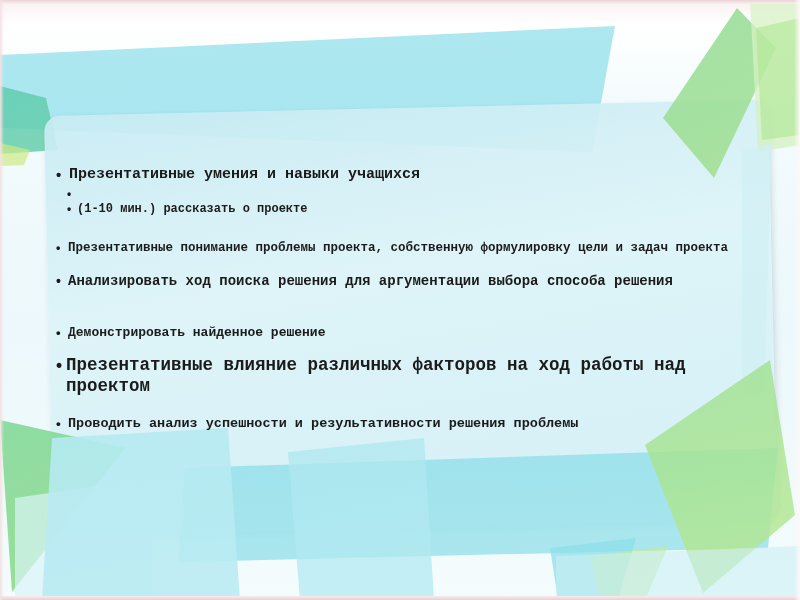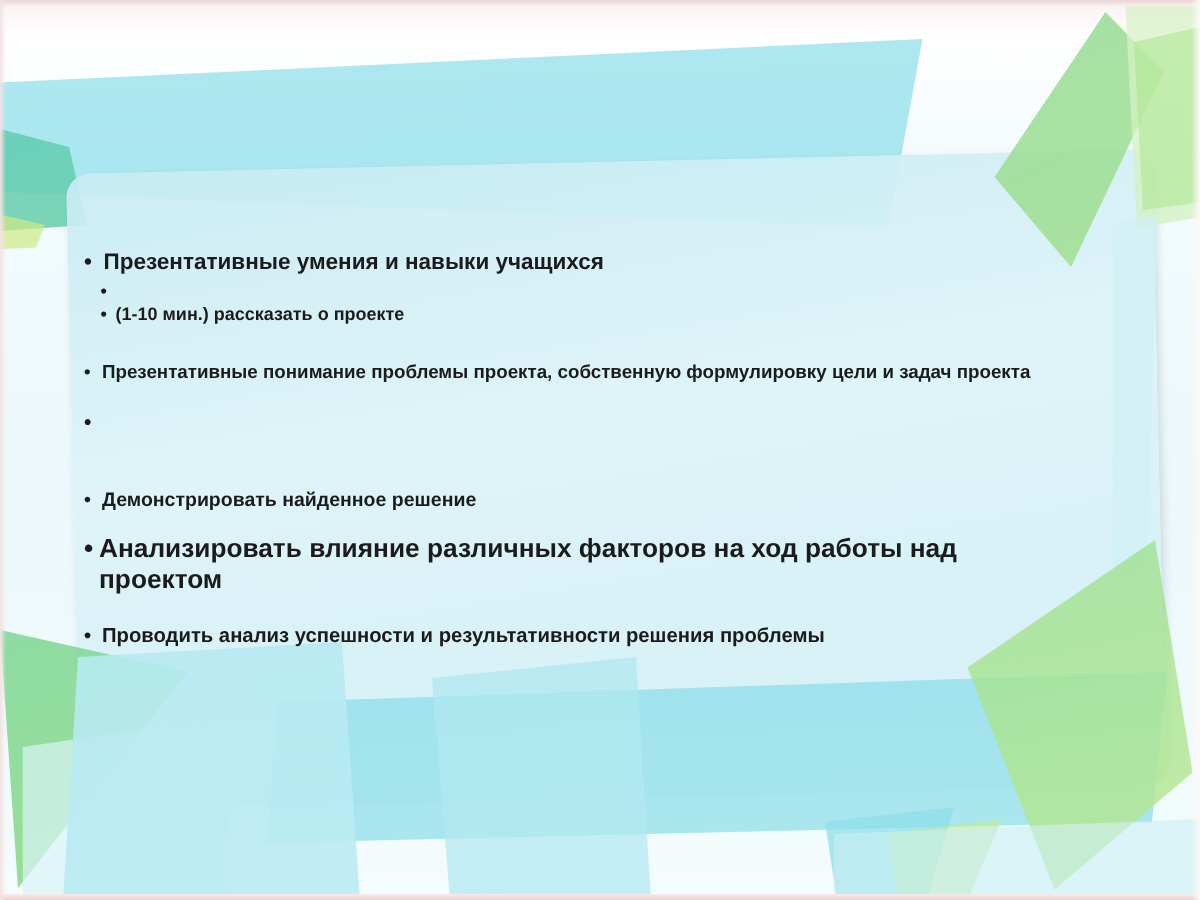--- a/index.html
+++ b/index.html
@@ -46,21 +46,21 @@
   .br-pale{background:#c9eef4;clip-path:polygon(556px 556px,800px 546px,800px 600px,556px 600px);opacity:.6;}
   
   .edge-top{position:absolute;left:0;top:0;width:800px;height:4px;background:linear-gradient(180deg,#eBd3d5,#f9efef);}
   .edge-bottom{position:absolute;left:0;top:596px;width:800px;height:4px;background:linear-gradient(0deg,#e9cfd1,#f7ecec);}
   .edge-left{position:absolute;left:0;top:0;width:4px;height:600px;background:linear-gradient(90deg,#f3e2e3,rgba(255,255,255,0));}
   .edge-right{position:absolute;left:794px;top:0;width:6px;height:600px;background:linear-gradient(270deg,#fdf8f8,rgba(255,255,255,0));}
   
   .content{position:absolute;left:56px;top:166px;width:714px;z-index:10;color:#1b1b1b;}
   .row{display:flex;align-items:flex-start;font-weight:700;line-height:1.2;color:#1b1b1b;}
   .dot{flex:0 0 auto;}
-  .txt{flex:0 1 auto;}
+  .txt{flex:0 1 auto;font-family:Liberation Mono, monospace;}
   .b0{font-size:15px;}          .b0 .dot{width:13px;}
   .b1{font-size:12px;padding-left:11px;margin-top:3px;}  .b1 .dot{width:10px;}
   .b2{font-size:12px;padding-left:11px;margin-top:1px;}  .b2 .dot{width:10px;}
   .b3{font-size:12.5px;margin-top:24px;} .b3 .dot{width:12px;}
   .b4{font-size:14px;margin-top:17px;}   .b4 .dot{width:12px;}
   .b5{font-size:13px;margin-top:35px;}   .b5 .dot{width:12px;}
   .b6{font-size:17.5px;margin-top:15px;} .b6 .dot{width:10px;}
   .b6 .txt{max-width:645px;}
   .b7{font-size:13.5px;margin-top:19px;} .b7 .dot{width:12px;}
 </style>
@@ -107,30 +107,31 @@
       <span class="txt">(1-10 мин.) рассказать о проекте</span>
     </div>
 
     <div class="row b3">
       <span class="dot">•</span>
       <span class="txt">Презентативные понимание проблемы проекта, собственную формулировку цели и задач проекта</span>
     </div>
 
     <div class="row b4">
       <span class="dot">•</span>
+      <span class="txt">Анализировать ход поиска решения для аргументации выбора способа решения</span>
     </div>
 
     <div class="row b5">
       <span class="dot">•</span>
       <span class="txt">Демонстрировать найденное решение</span>
     </div>
 
     <div class="row b6">
       <span class="dot">•</span>
-      <span class="txt">Анализировать влияние различных факторов на ход работы над проектом</span>
+      <span class="txt">Презентативные влияние различных факторов на ход работы над проектом</span>
     </div>
 
     <div class="row b7">
       <span class="dot">•</span>
       <span class="txt">Проводить анализ успешности и результативности решения проблемы</span>
     </div>
 
   </div>
 </div>
 

